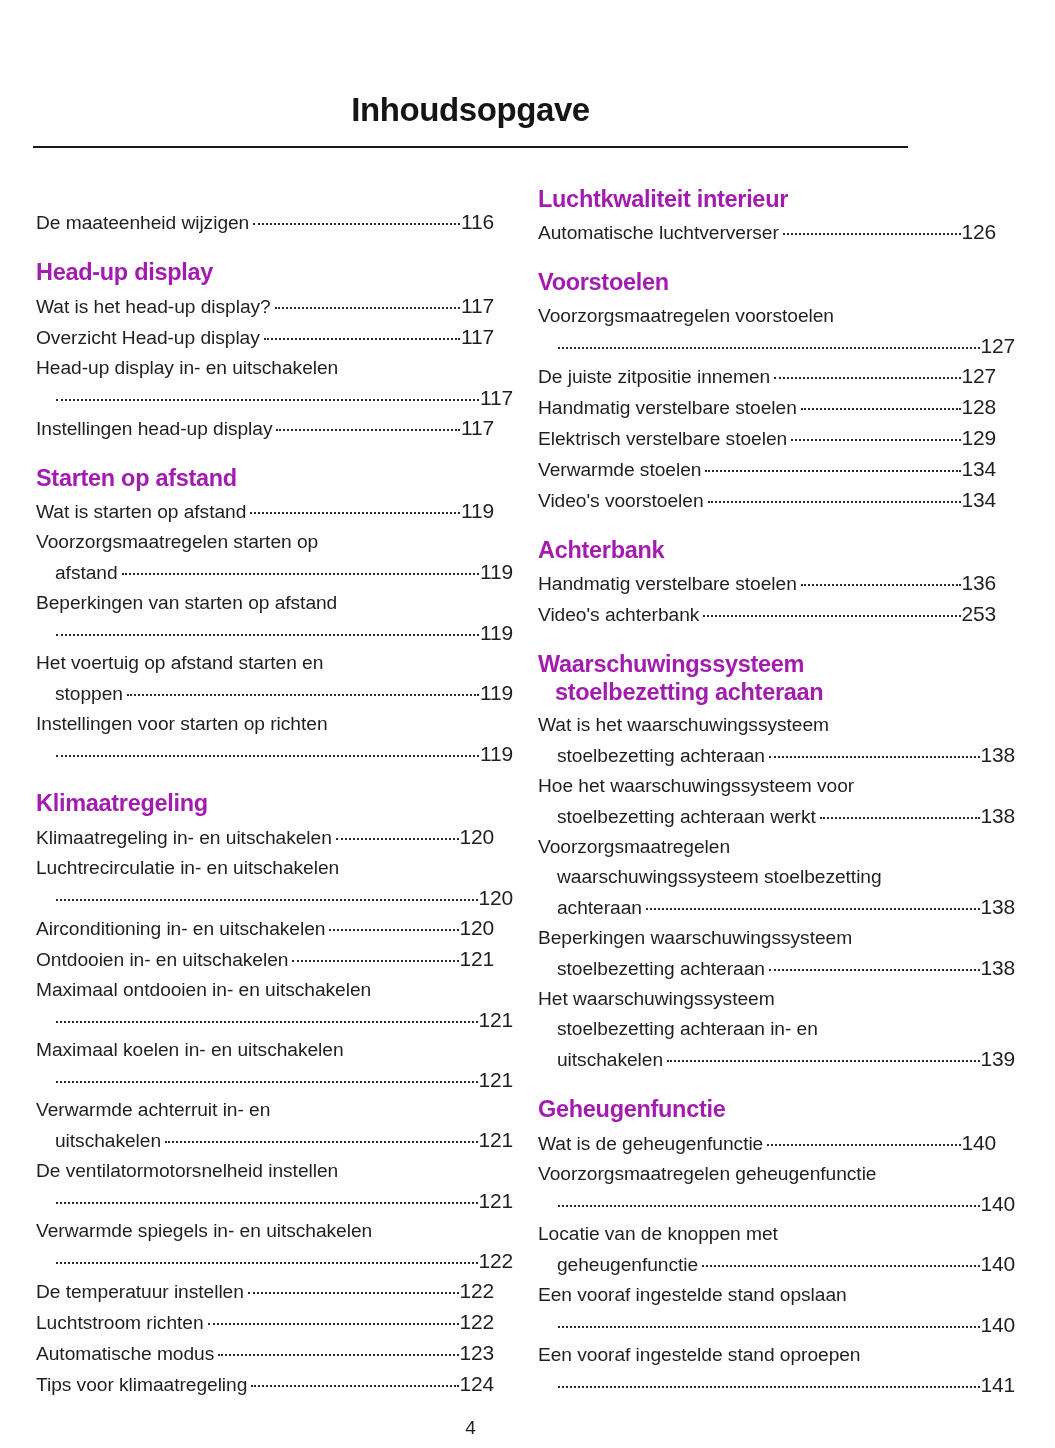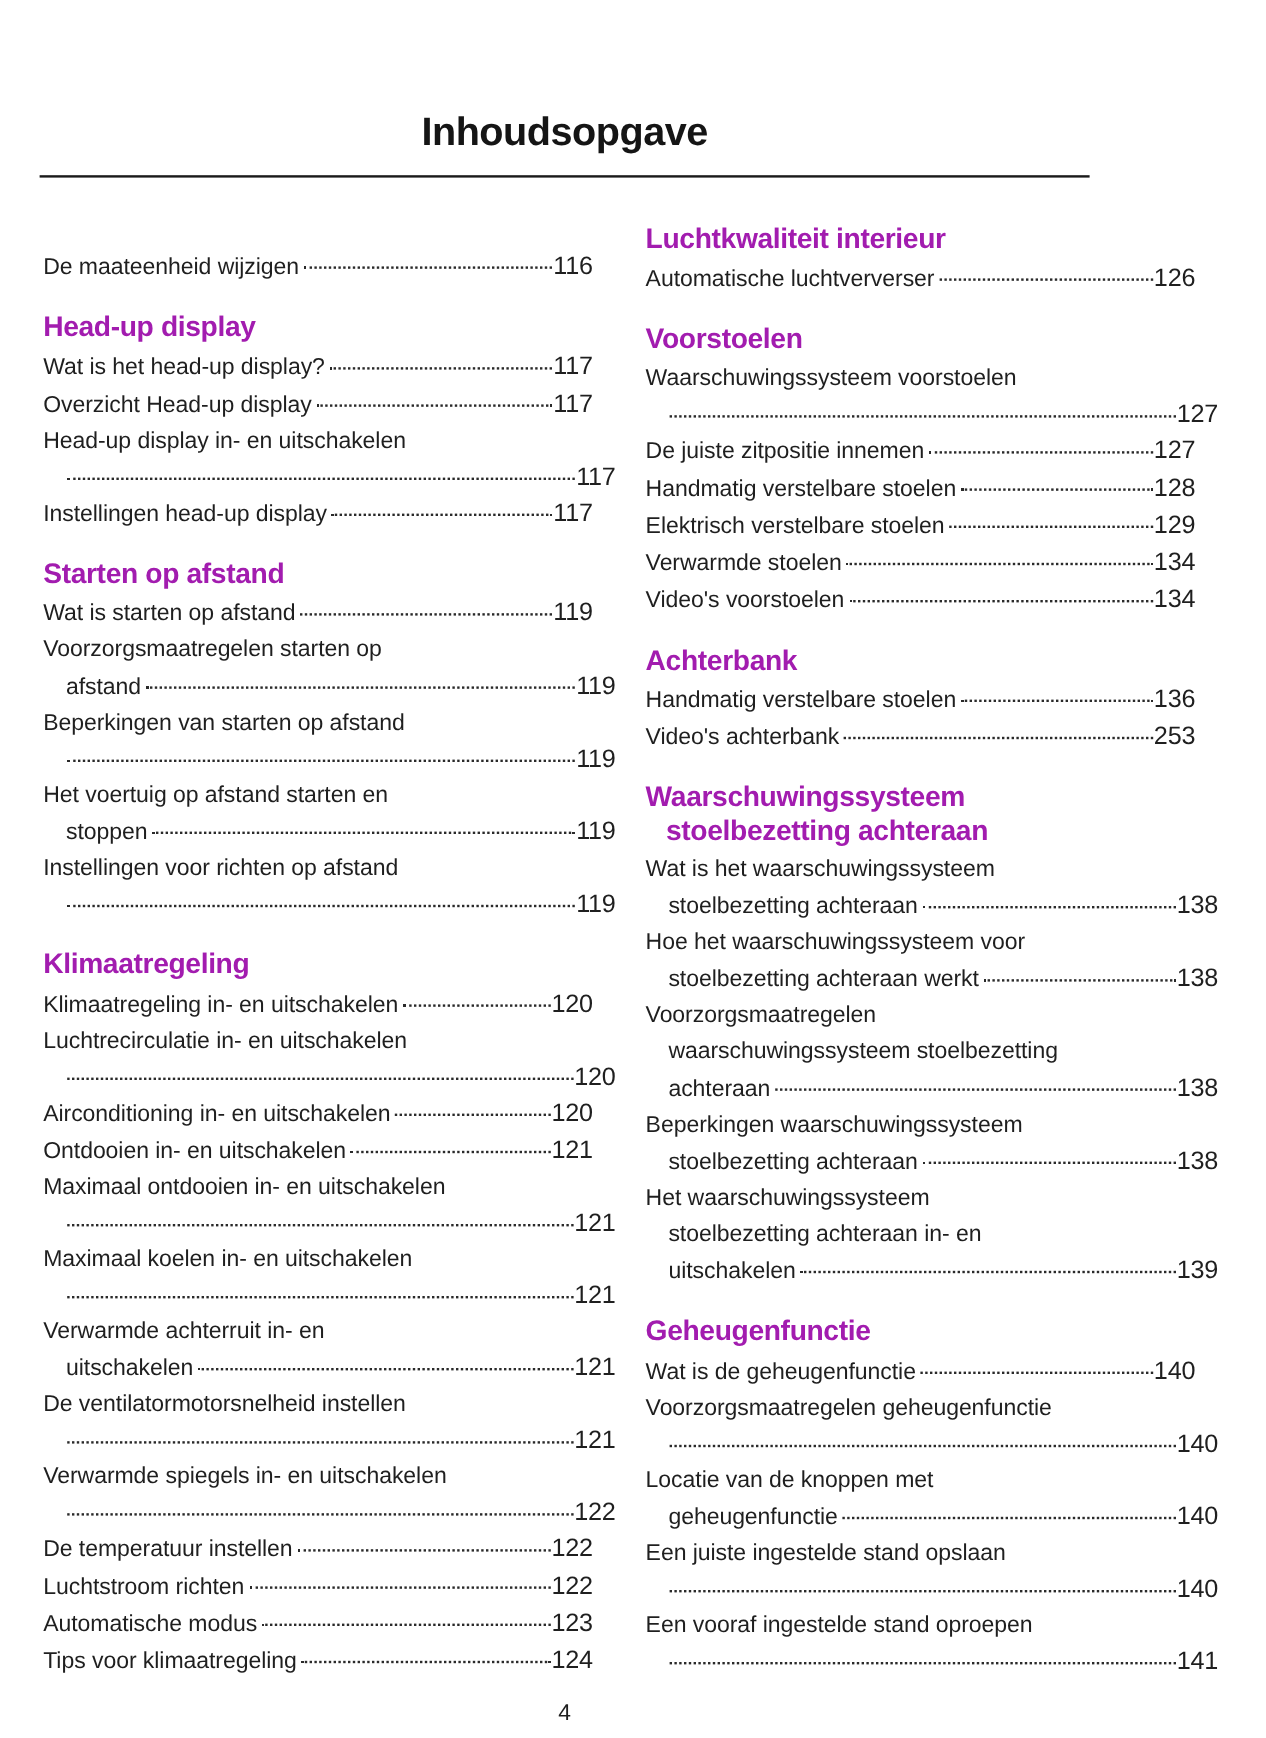--- a/index.html
+++ b/index.html
@@ -220,21 +220,21 @@
             <span class="entry-text">Het voertuig op afstand starten en</span>
           </div>
           <div class="entry-line indent">
             <span class="entry-text">stoppen</span>
             <span class="leader"></span>
             <span class="page-no">119</span>
           </div>
         </div>
         <div class="entry">
           <div class="entry-line plain">
-            <span class="entry-text">Instellingen voor richten op afstand</span>
+            <span class="entry-text">Instellingen voor starten op richten</span>
           </div>
           <div class="entry-line indent">
             <span class="entry-text"></span>
             <span class="leader nogap"></span>
             <span class="page-no">119</span>
           </div>
         </div>
         <div class="section-heading"><span>Klimaatregeling</span></div>
         <div class="entry">
           <div class="entry-line">
@@ -351,21 +351,21 @@
         <div class="entry">
           <div class="entry-line">
             <span class="entry-text">Automatische luchtververser</span>
             <span class="leader"></span>
             <span class="page-no">126</span>
           </div>
         </div>
         <div class="section-heading"><span>Voorstoelen</span></div>
         <div class="entry">
           <div class="entry-line plain">
-            <span class="entry-text">Waarschuwingssysteem voorstoelen</span>
+            <span class="entry-text">Voorzorgsmaatregelen voorstoelen</span>
           </div>
           <div class="entry-line indent">
             <span class="entry-text"></span>
             <span class="leader nogap"></span>
             <span class="page-no">127</span>
           </div>
         </div>
         <div class="entry">
           <div class="entry-line">
             <span class="entry-text">De juiste zitpositie innemen</span>
@@ -496,21 +496,21 @@
             <span class="entry-text">Locatie van de knoppen met</span>
           </div>
           <div class="entry-line indent">
             <span class="entry-text">geheugenfunctie</span>
             <span class="leader"></span>
             <span class="page-no">140</span>
           </div>
         </div>
         <div class="entry">
           <div class="entry-line plain">
-            <span class="entry-text">Een juiste ingestelde stand opslaan</span>
+            <span class="entry-text">Een vooraf ingestelde stand opslaan</span>
           </div>
           <div class="entry-line indent">
             <span class="entry-text"></span>
             <span class="leader nogap"></span>
             <span class="page-no">140</span>
           </div>
         </div>
         <div class="entry">
           <div class="entry-line plain">
             <span class="entry-text">Een vooraf ingestelde stand oproepen</span>

